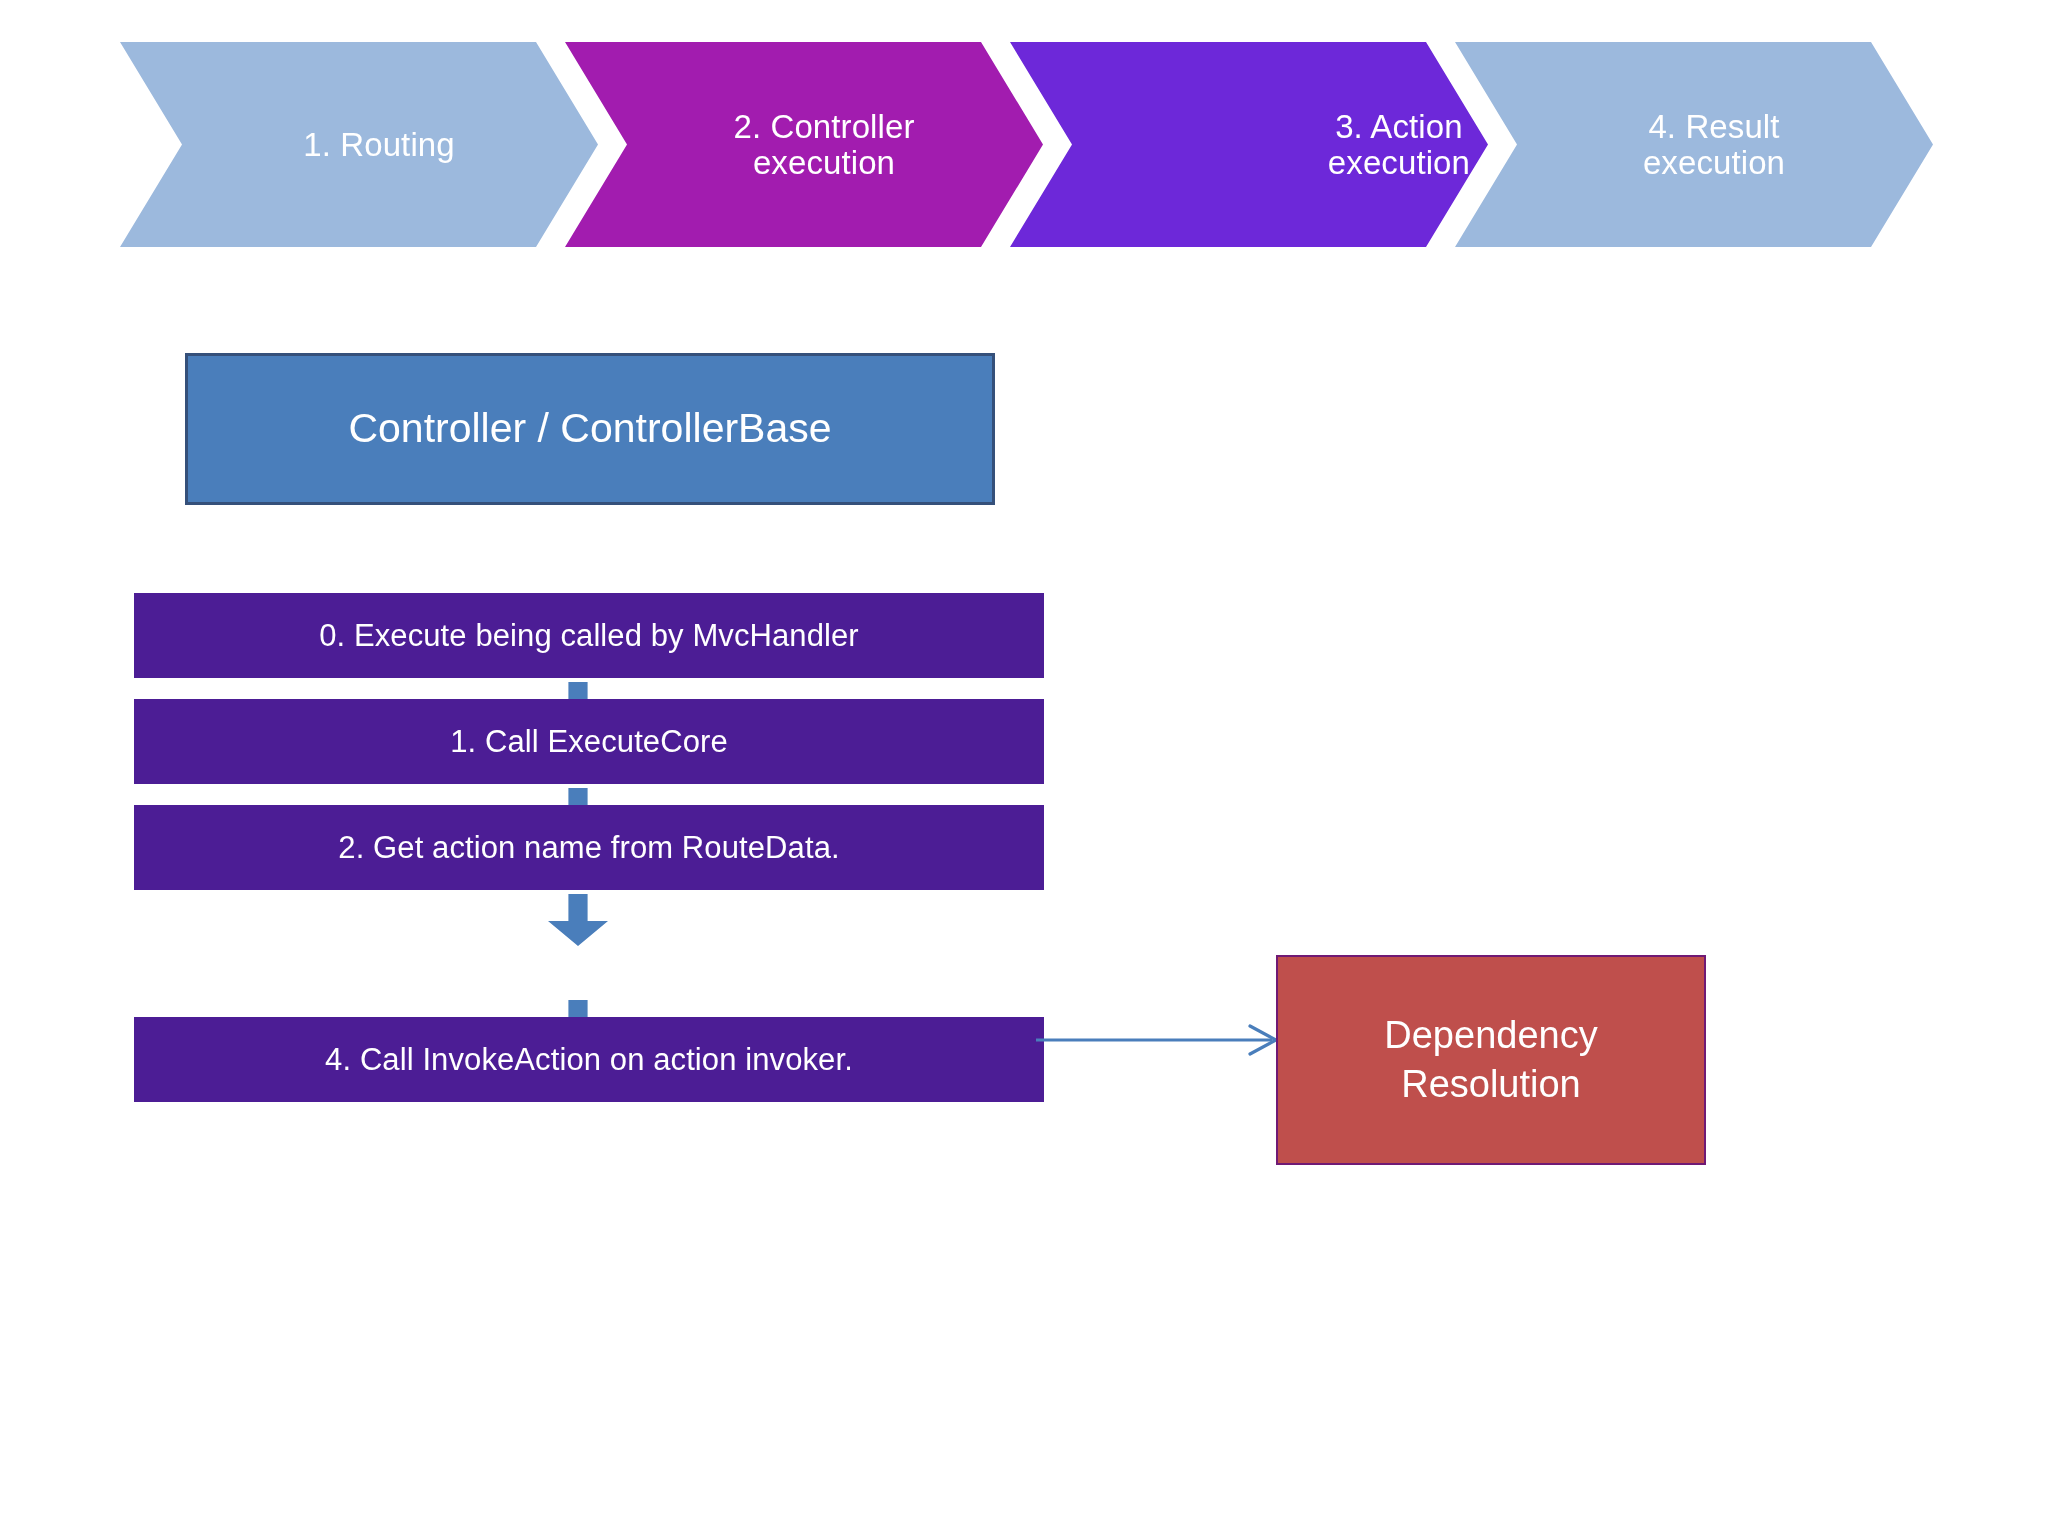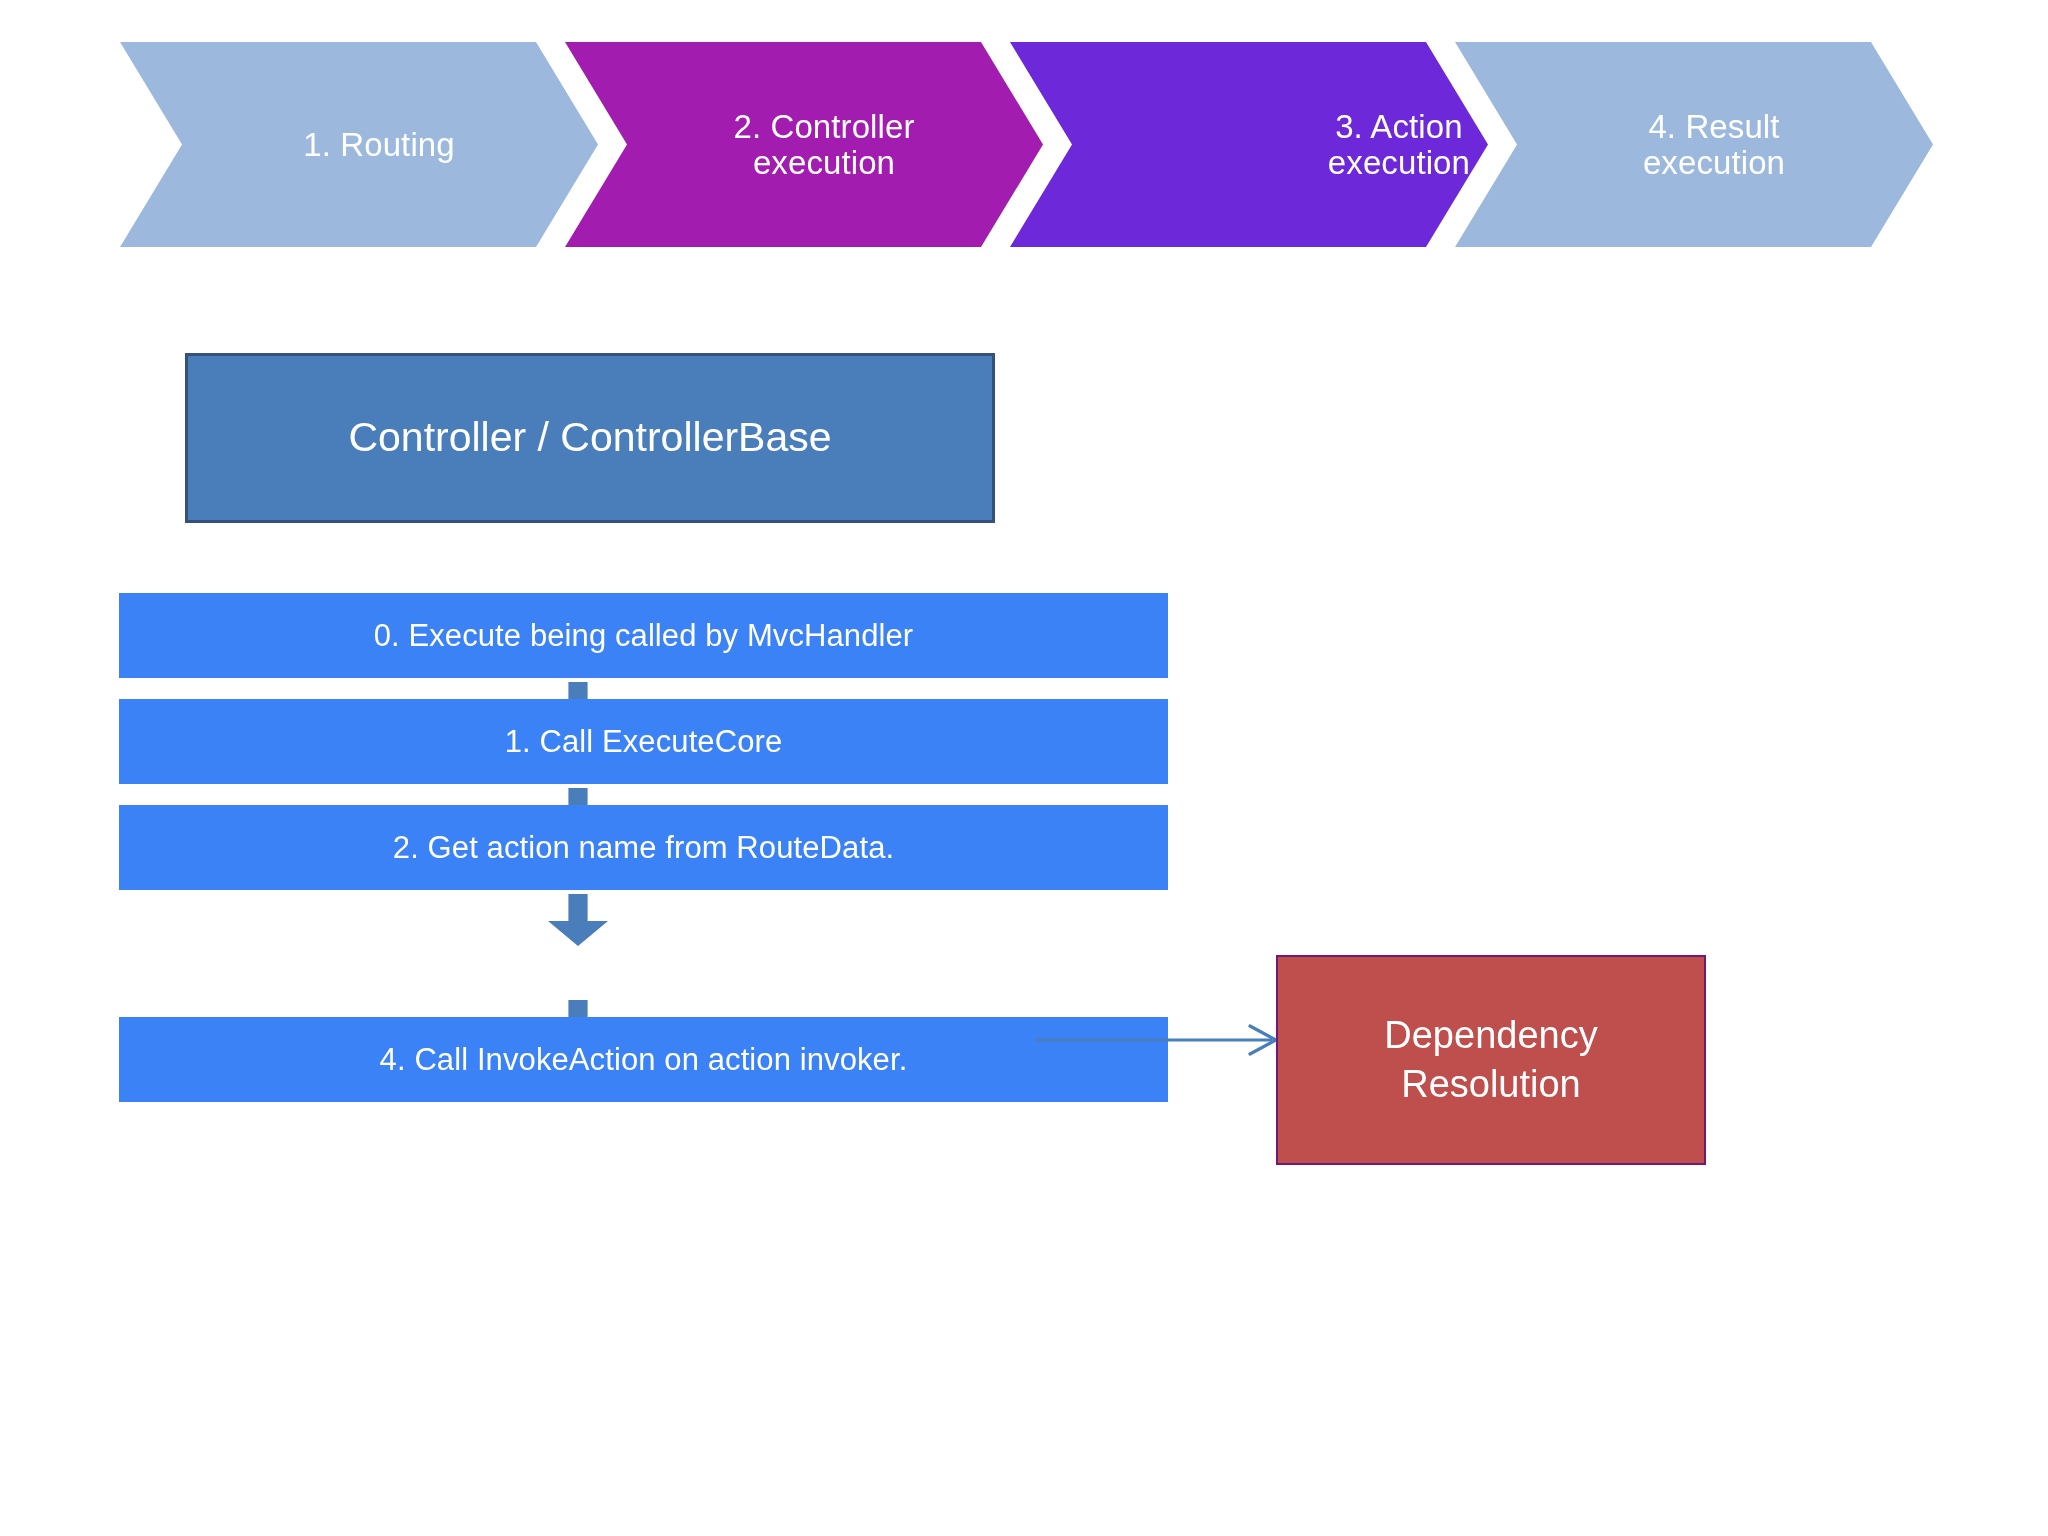--- a/index.html
+++ b/index.html
@@ -66,35 +66,35 @@
     align-items: center;
     justify-content: center;
     text-align: center;
     color: #ffffff;
   }
 
   .controller-box {
     left: 185px;
     top: 353px;
     width: 810px;
-    height: 170px;
+    height: 152px;
     background: #4a7ebb;
     border: 3px solid #35507a;
   }
   .controller-box .label {
     font-size: 41px;
     line-height: 1.1;
     font-weight: 400;
   }
 
   .step-box {
-    left: 119px;
-    width: 1049px;
+    left: 134px;
+    width: 910px;
     height: 85px;
-    background: #3b82f6;
+    background: #4c1d95;
   }
   .step-box .label {
     font-size: 31px;
     line-height: 1.15;
     font-weight: 400;
     letter-spacing: 0.1px;
   }
 
   .dep-box {
     left: 1276px;

